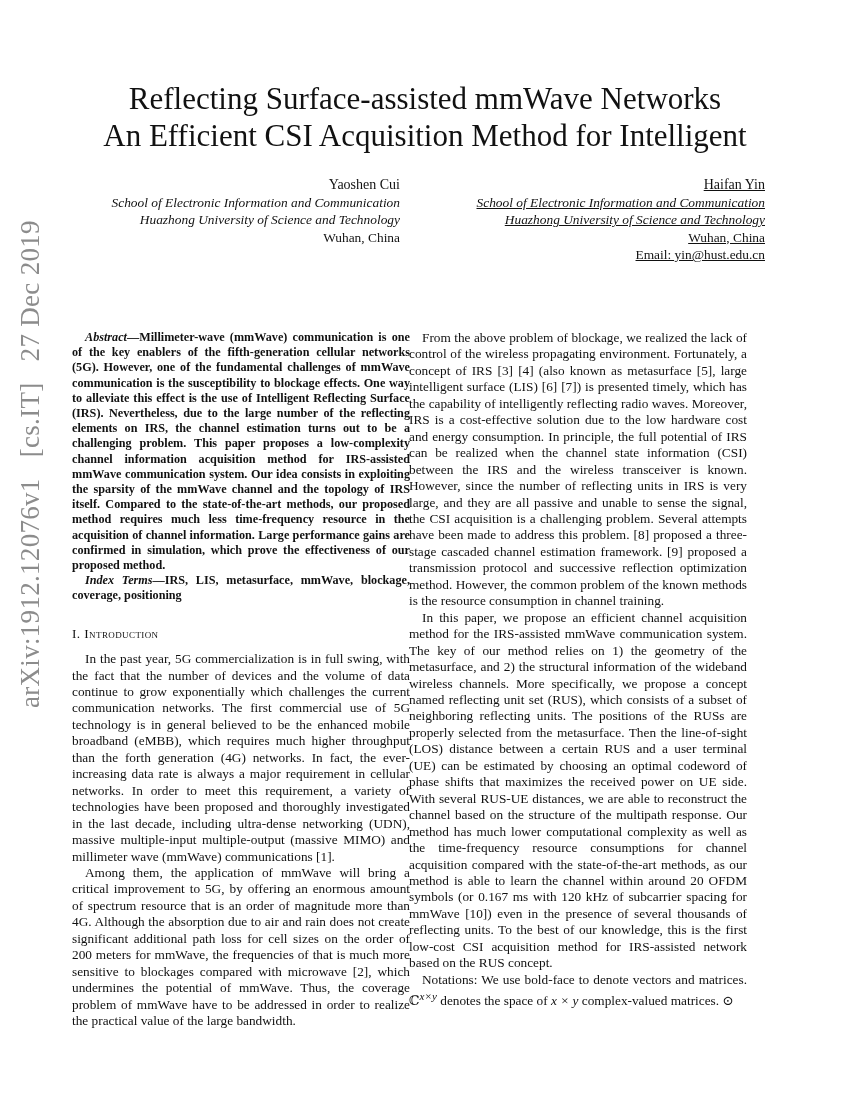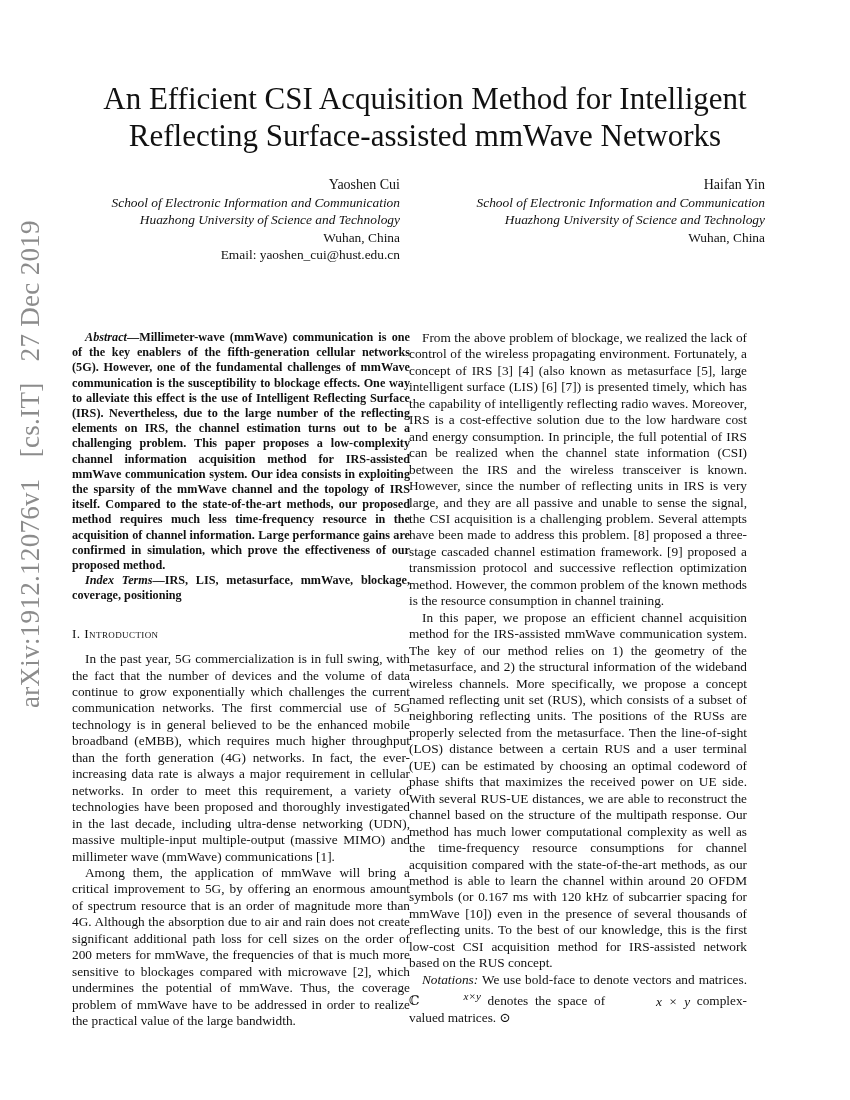--- a/index.html
+++ b/index.html
@@ -11,21 +11,21 @@
     position: absolute; left: 40px; top: 80px; width: 770px;
     text-align: center; font-size: 31px; line-height: 37px; color: #111;
   }
   .author {
     position: absolute; top: 176px; text-align: right;
     font-size: 13.4px; line-height: 17.5px;
   }
   .author .name { font-size: 14px; }
   .author .aff { font-style: italic; }
   .author-1 { left: 70px; width: 330px; }
-  .author-2 { left: 435px; width: 330px; }
+  .author-2 { left: 435px; width: 330px; text-decoration: underline; }
 
   .sidebar-stamp {
     position: absolute; left: 15px; top: 708px;
     transform-origin: 0 0; transform: rotate(-90deg);
     font-size: 27px; color: #8c8c8c; white-space: nowrap; letter-spacing: 0.3px;
   }
   .sidebar-stamp span { margin-right: 14px; }
 
   .col {
     position: absolute; top: 330px; width: 338px;
@@ -34,44 +34,44 @@
   }
   .col-left { left: 72px; }
   .col-right { left: 409px; }
   .col p { margin: 0; text-indent: 13px; }
   .abstract p { font-weight: bold; font-size: 12.2px; line-height: 15.2px; }
   .abstract .lead { font-style: italic; }
   .section-heading {
     text-align: left; margin: 22px 0 9px 0; font-size: 13.3px;
     font-variant: small-caps; letter-spacing: 0.4px; text-indent: 0;
   }
-  .em { font-style: italic; }
-  .math { font-style: italic; margin-left: 44px; }
+  .em { }
+  .math { font-style: italic; }
 </style>
 </head>
 <body>
 
 <div class="title">
+  <div>Reflecting Surface-assisted mmWave Networks</div>
   <div>An Efficient CSI Acquisition Method for Intelligent</div>
-  <div>Reflecting Surface-assisted mmWave Networks</div>
 </div>
 
 <div class="author author-1">
   <div class="name">Yaoshen Cui</div>
   <div class="aff">School of Electronic Information and Communication</div>
   <div class="aff">Huazhong University of Science and Technology</div>
   <div>Wuhan, China</div>
-  <div>Email: yaoshen_cui@hust.edu.cn</div>
 </div>
 
 <div class="author author-2">
   <div class="name">Haifan Yin</div>
   <div class="aff">School of Electronic Information and Communication</div>
   <div class="aff">Huazhong University of Science and Technology</div>
   <div>Wuhan, China</div>
+  <div>Email: yin@hust.edu.cn</div>
 </div>
 
 <div class="sidebar-stamp">
   <span>arXiv:1912.12076v1</span>
   <span>[cs.IT]</span>
   <span>27 Dec 2019</span>
 </div>
 
 <div class="col col-left">
   <div class="abstract">

